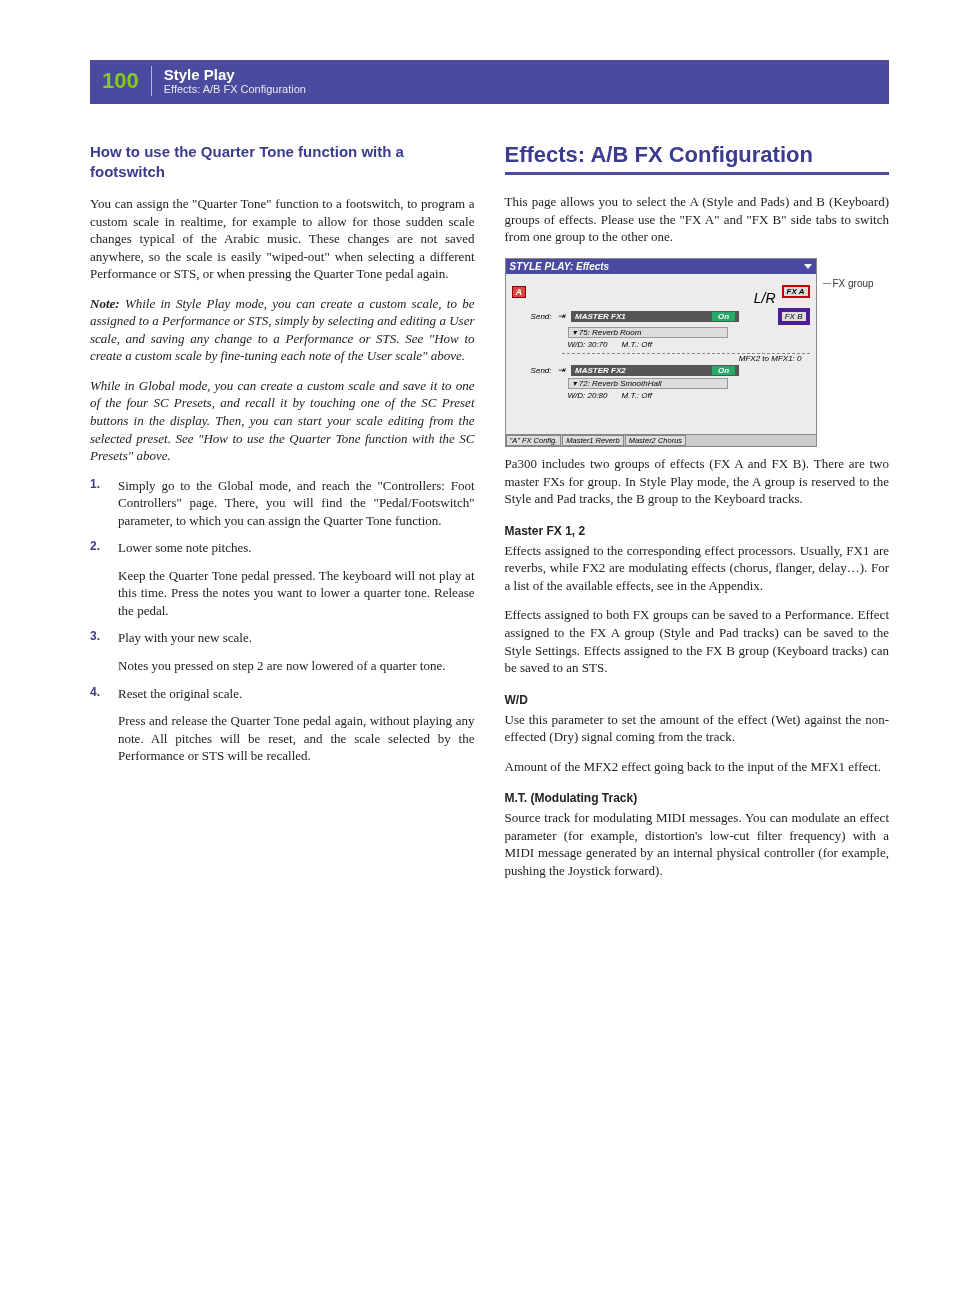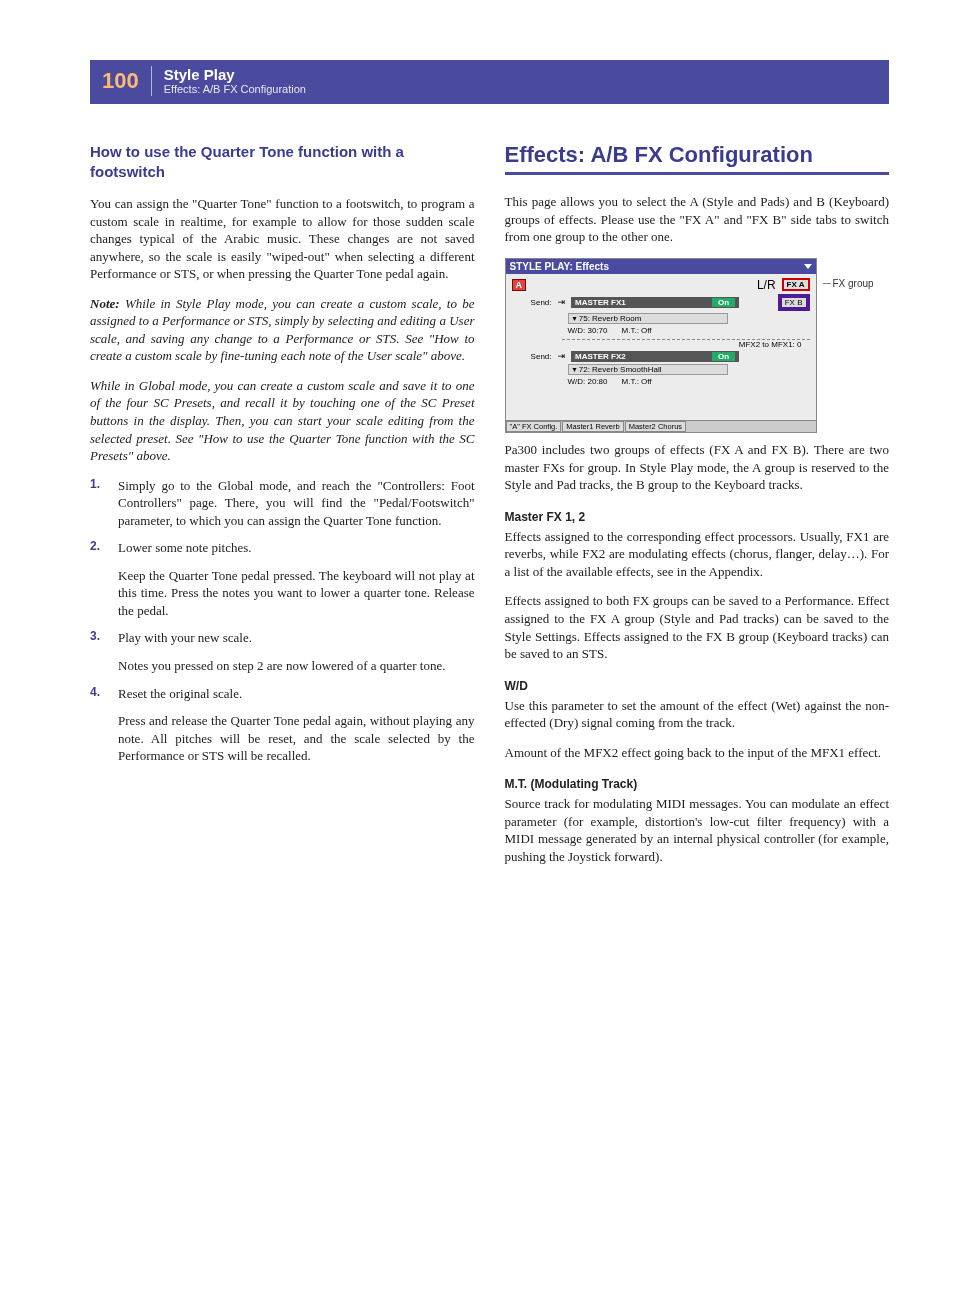--- a/index.html
+++ b/index.html
@@ -18,21 +18,21 @@
     padding: 6px 12px 8px 12px;
     margin-bottom: 38px;
     display: flex;
     align-items: center;
     gap: 12px;
   }
   .page-num {
     font-family: 'Trebuchet MS', Arial, sans-serif;
     font-size: 22px;
     font-weight: bold;
-    color: #fdba74;
+    color: #84cc16;
   }
   .divider-v {
     width: 1px;
     height: 30px;
     background: rgba(255,255,255,0.6);
   }
   .header-titles {
     display: flex;
     flex-direction: column;
     line-height: 1.1;
@@ -133,20 +133,21 @@
     align-items: flex-start;
     gap: 6px;
     margin: 8px 0 8px 0;
   }
   .screenshot {
     border: 1px solid #888;
     background: #0369a1;
     width: 310px;
     font-family: Arial, sans-serif;
     font-size: 9px;
+    font-style: italic;
   }
   .ss-title {
     background: #4a4aa0;
     color: #fff;
     padding: 2px 4px;
     font-weight: bold;
     font-size: 10px;
     display: flex;
     justify-content: space-between;
     align-items: center;
@@ -170,21 +171,22 @@
   .ss-tab-badge {
     background: #d44;
     color: #fff;
     border: 1px solid #800;
     padding: 0 3px;
     font-weight: bold;
     font-size: 9px;
   }
   .ss-lr {
     margin-left: auto;
-    font-size: 12px;
+    font-size: 14px;
+    margin-top: 12px;
   }
   .ss-fxa {
     border: 2px solid #c00;
     background: #ddd;
     padding: 0 3px;
     font-size: 8px;
     font-weight: bold;
   }
   .ss-fxb {
     border: 4px solid #4c1d95;

